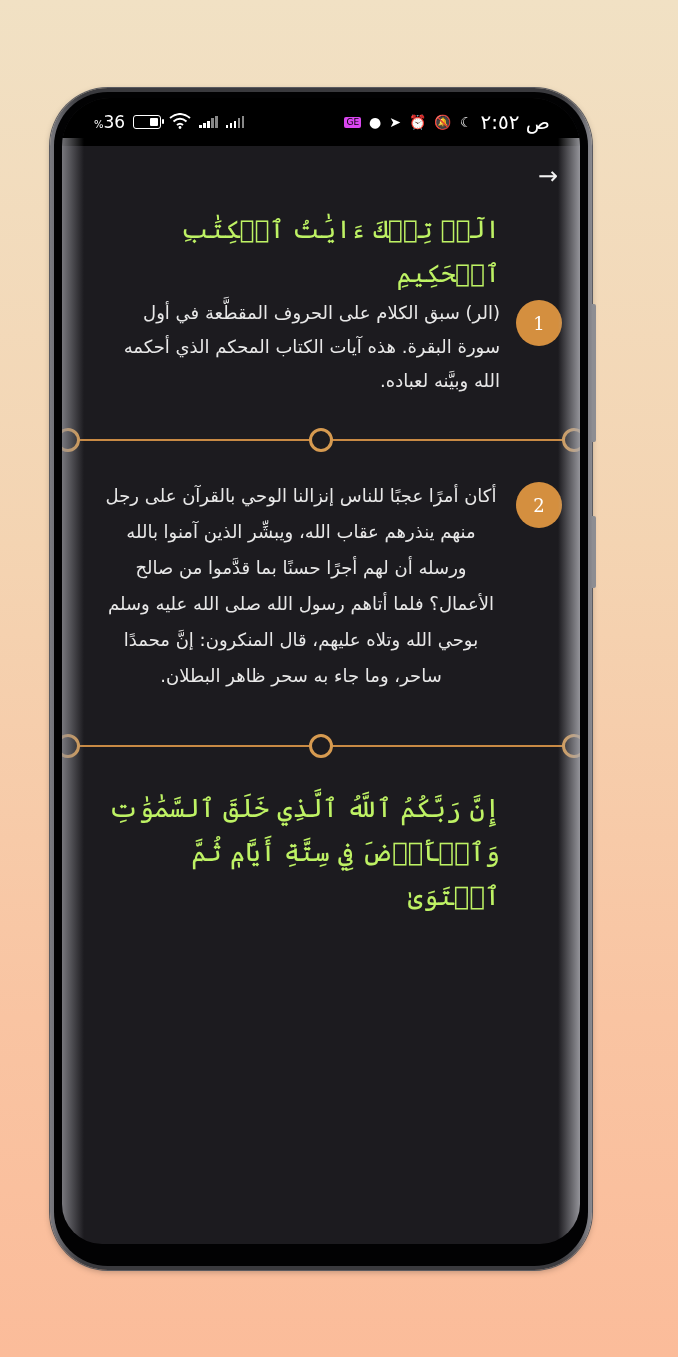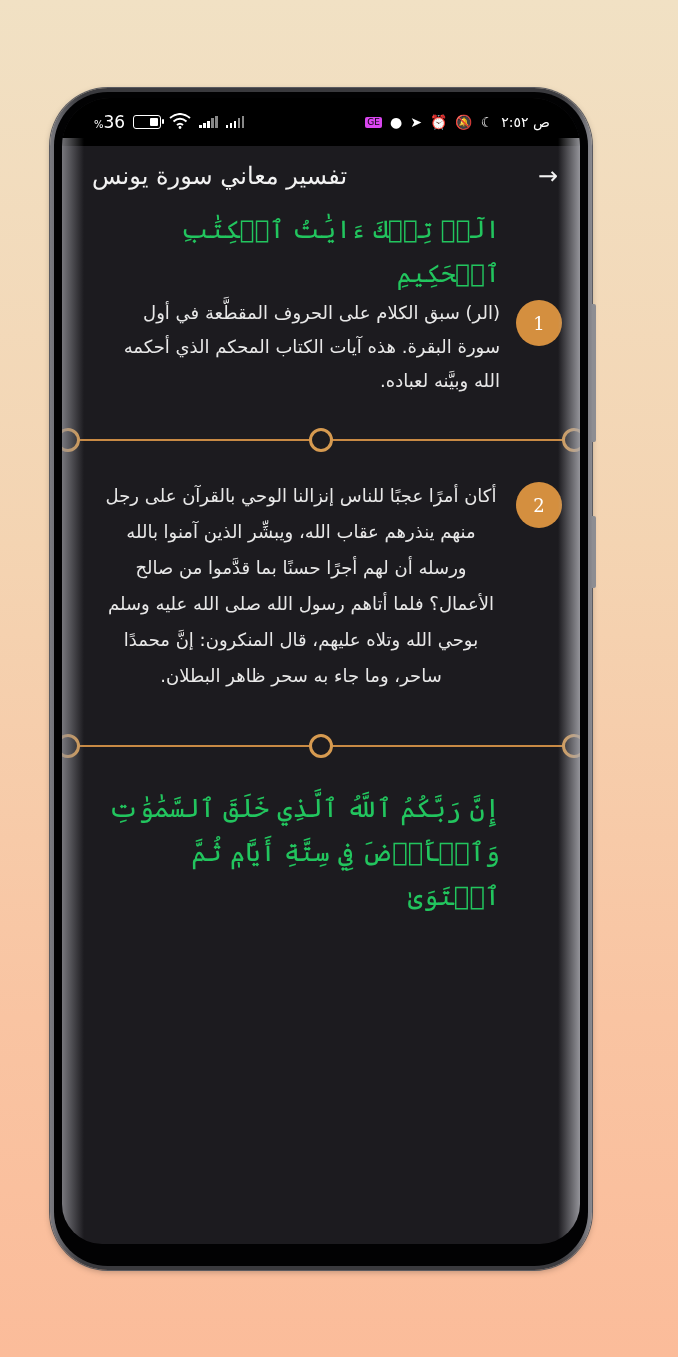--- a/index.html
+++ b/index.html
@@ -42,33 +42,33 @@
   .battery-text small { font-size: 10px; }
   .battery {
     width: 26px; height: 12px; border: 1.5px solid #fff; border-radius: 3px; position: relative;
   }
   .battery::after { content: ""; position: absolute; right: -4px; top: 3px; width: 2px; height: 5px; background: #fff; border-radius: 1px; }
   .battery .fill { position: absolute; right: 2px; top: 2px; width: 8px; height: 8px; background: #fff; border-radius: 1px; }
   .signal { display: flex; align-items: flex-end; gap: 1.5px; height: 12px; }
   .signal span { width: 2.5px; background: #fff; }
   .signal span.dim { background: #888; }
   .st-icon { font-size: 14px; line-height: 1; color: #fff; }
-  .time { font-size: 14px; direction: rtl; }
+  .time { font-size: 20px; direction: rtl; }
 
   .app-bar {
     height: 60px; display: flex; align-items: center; justify-content: space-between;
     padding: 0 22px 0 30px; direction: rtl; color: #f2f2f2;
   }
   .app-title { font-family: "DejaVu Serif", serif; font-size: 24px; margin-right: 0px; }
   .back-btn { font-size: 24px; color: #f2f2f2; cursor: pointer; line-height: 1; }
 
   .content { position: relative; direction: rtl; }
   .ayah-block { position: relative; padding: 0 80px 0 40px; }
   .ayah-text {
-    font-family: "DejaVu Serif", serif; color: #22c55e; font-size: 26px; line-height: 44px;
+    font-family: "DejaVu Serif", serif; color: #bef264; font-size: 26px; line-height: 44px;
     text-align: right; margin: 0;
   }
   .tafsir-row { position: relative; }
   .tafsir-text {
     color: #e8e8e8; font-size: 18px; line-height: 34px; text-align: right; margin: 0;
   }
   .ayah-num {
     position: absolute; right: -62px; top: 4px; width: 46px; height: 46px; border-radius: 50%;
     background: #d48f3f; color: #fff; display: flex; align-items: center; justify-content: center;
     font-family: "DejaVu Serif", serif; font-size: 18px;
@@ -130,21 +130,20 @@
           <span class="st-icon">➤</span>
           <span class="st-icon">⏰</span>
           <span class="st-icon">🔕</span>
           <span class="st-icon">☾</span>
           <span class="time"><span>ص</span> <span>٢:٥٢</span></span>
         </div>
       </div>
 
       <div class="app-bar">
         <span class="back-btn"><span>→</span></span>
-        <span class="app-title">تفسير معاني سورة يونس</span>
       </div>
 
       <div class="content">
 
         <div class="ayah-block" style="padding-top:2px;">
           <p class="ayah-text" style="font-size:25px;">الٓرۚ تِلۡكَ ءَايَٰتُ ٱلۡكِتَٰبِ ٱلۡحَكِيمِ</p>
           <div class="tafsir-row">
             <span class="ayah-num">1</span>
             <p class="tafsir-text">(الر) سبق الكلام على الحروف المقطَّعة في أول سورة البقرة. هذه آيات الكتاب المحكم الذي أحكمه الله وبيَّنه لعباده.</p>
           </div>

